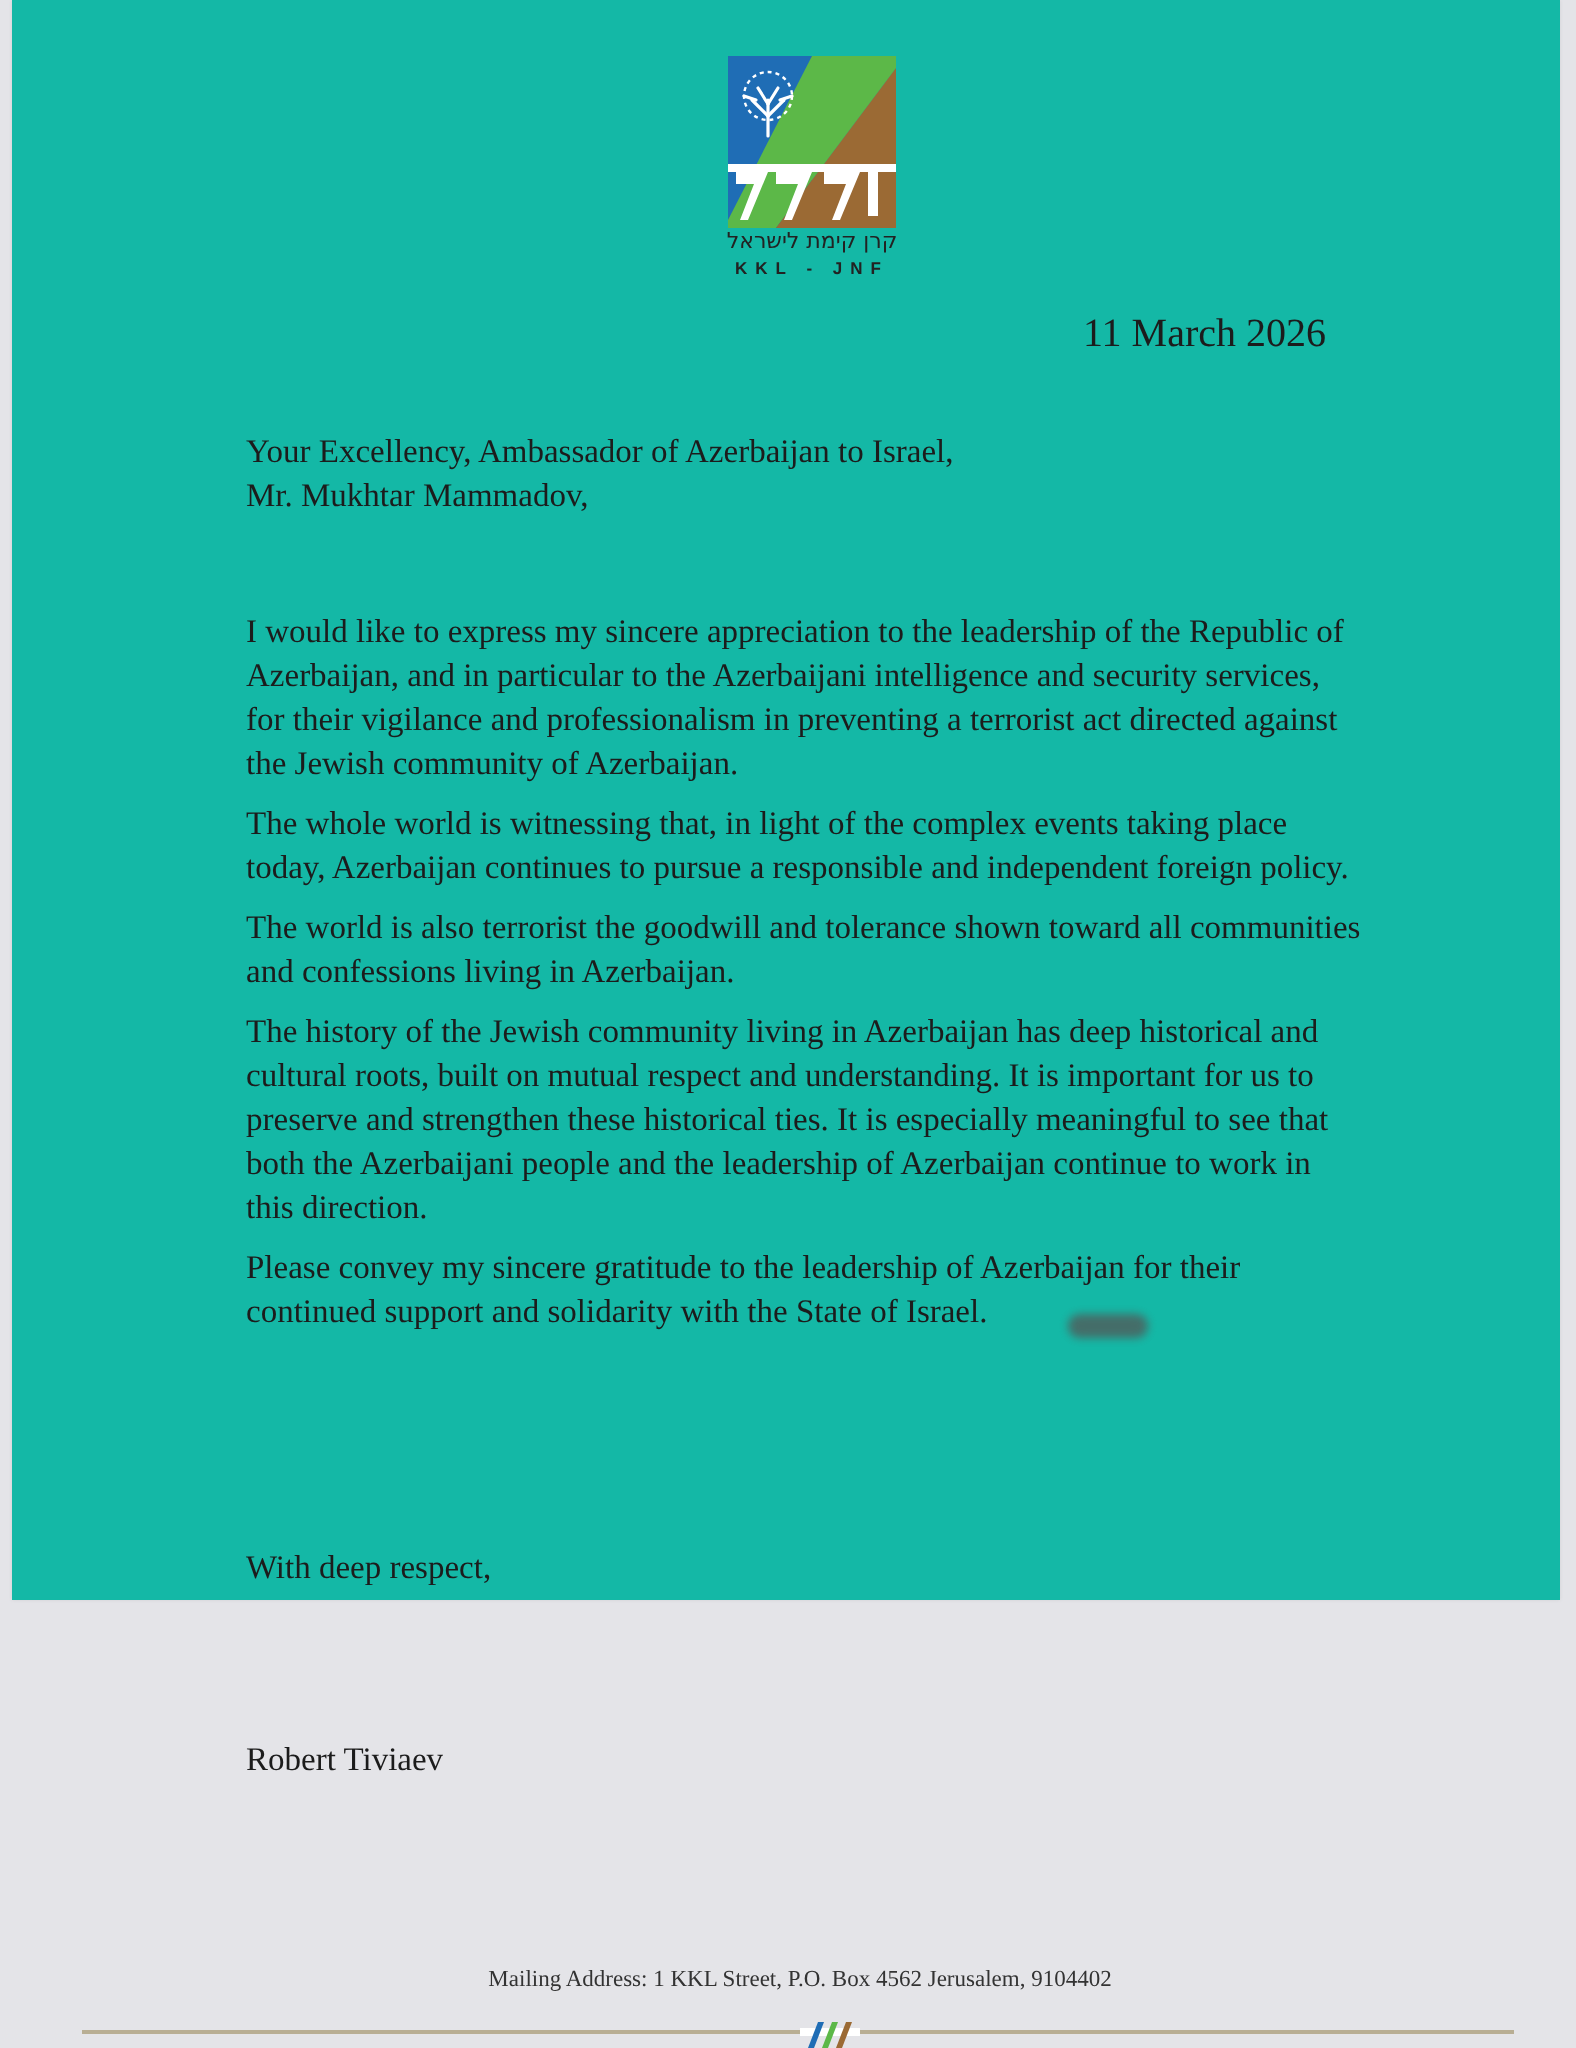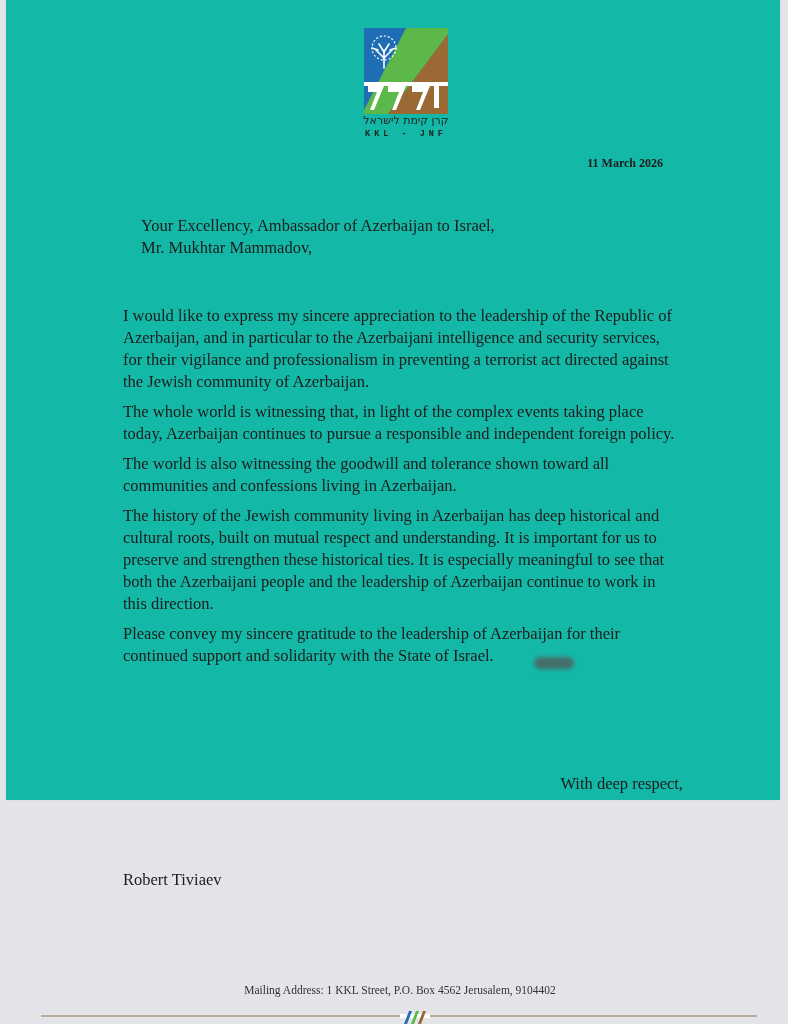--- a/index.html
+++ b/index.html
@@ -18,40 +18,40 @@
     .logo {
       position: absolute; left: 358px; top: 28px; width: 84px; height: 86px;
     }
     .logo-hebrew {
       position: absolute; left: 340px; top: 114px; width: 120px; text-align: center;
       font-family: "DejaVu Sans", sans-serif; font-size: 11px; color: #222;
       direction: rtl;
     }
     .logo-latin {
       position: absolute; left: 340px; top: 129px; width: 120px; text-align: center;
-      font-family: Liberation Mono, monospace; font-size: 8.5px; letter-spacing: 4px; color: #222;
+      font-family: Liberation Sans, sans-serif; font-size: 8.5px; letter-spacing: 4px; color: #222;
       font-weight: bold;
     }
     .date {
       position: absolute; right: 117px; top: 156px;
-      font-weight: bold; font-size: 12px;
+      font-weight: normal; font-size: 20px;
     }
     .text {
       position: absolute; left: 117px; width: 560px;
       font-size: 16.5px; line-height: 22px;
     }
-    .salutation { top: 215px; margin-left: 18px; }
+    .salutation { top: 215px; }
     .salutation .name { font-weight: normal; }
     .para { margin: 0 0 8px 0; }
     .body-text { top: 305px; }
     .smudge {
       position: absolute; left: 528px; top: 657px; width: 40px; height: 12px;
       background: #555; border-radius: 6px; filter: blur(2px); opacity: 0.75;
     }
-    .closing { top: 773px; text-align: right; }
+    .closing { top: 773px; }
     .signer-name { top: 842px; margin-top: 27px; }
     .signer-title { top: 874px; }
     .footer-address {
       position: absolute; left: 0; width: 788px; top: 984px; text-align: center;
       font-size: 11.5px; color: #333;
     }
     .footer-line {
       position: absolute; left: 35px; width: 716px; top: 1015px; height: 2px;
       background: #b8ae94;
     }
@@ -99,21 +99,21 @@
   <div class="date">11 March 2026</div>
 
   <div class="text salutation">
     <div>Your Excellency, Ambassador of Azerbaijan to Israel,</div>
     <div class="name">Mr. Mukhtar Mammadov,</div>
   </div>
 
   <div class="text body-text">
     <p class="para">I would like to express my sincere appreciation to the leadership of the Republic of Azerbaijan, and in particular to the Azerbaijani intelligence and security services, for their vigilance and professionalism in preventing a terrorist act directed against the Jewish community of Azerbaijan.</p>
     <p class="para">The whole world is witnessing that, in light of the complex events taking place today, Azerbaijan continues to pursue a responsible and independent foreign policy.</p>
-    <p class="para">The world is also witnessing the goodwill and tolerance shown toward all communities and confessions living in Azerbaijan.</p>
+    <p class="para">The world is also terrorist the goodwill and tolerance shown toward all communities and confessions living in Azerbaijan.</p>
     <p class="para">The history of the Jewish community living in Azerbaijan has deep historical and cultural roots, built on mutual respect and understanding. It is important for us to preserve and strengthen these historical ties. It is especially meaningful to see that both the Azerbaijani people and the leadership of Azerbaijan continue to work in this direction.</p>
     <p class="para">Please convey my sincere gratitude to the leadership of Azerbaijan for their continued support and solidarity with the State of Israel.</p>
   </div>
 
   <div class="smudge"></div>
 
   <div class="text closing">With deep respect,</div>
 
   <div class="text signer-name">Robert Tiviaev</div>
 

